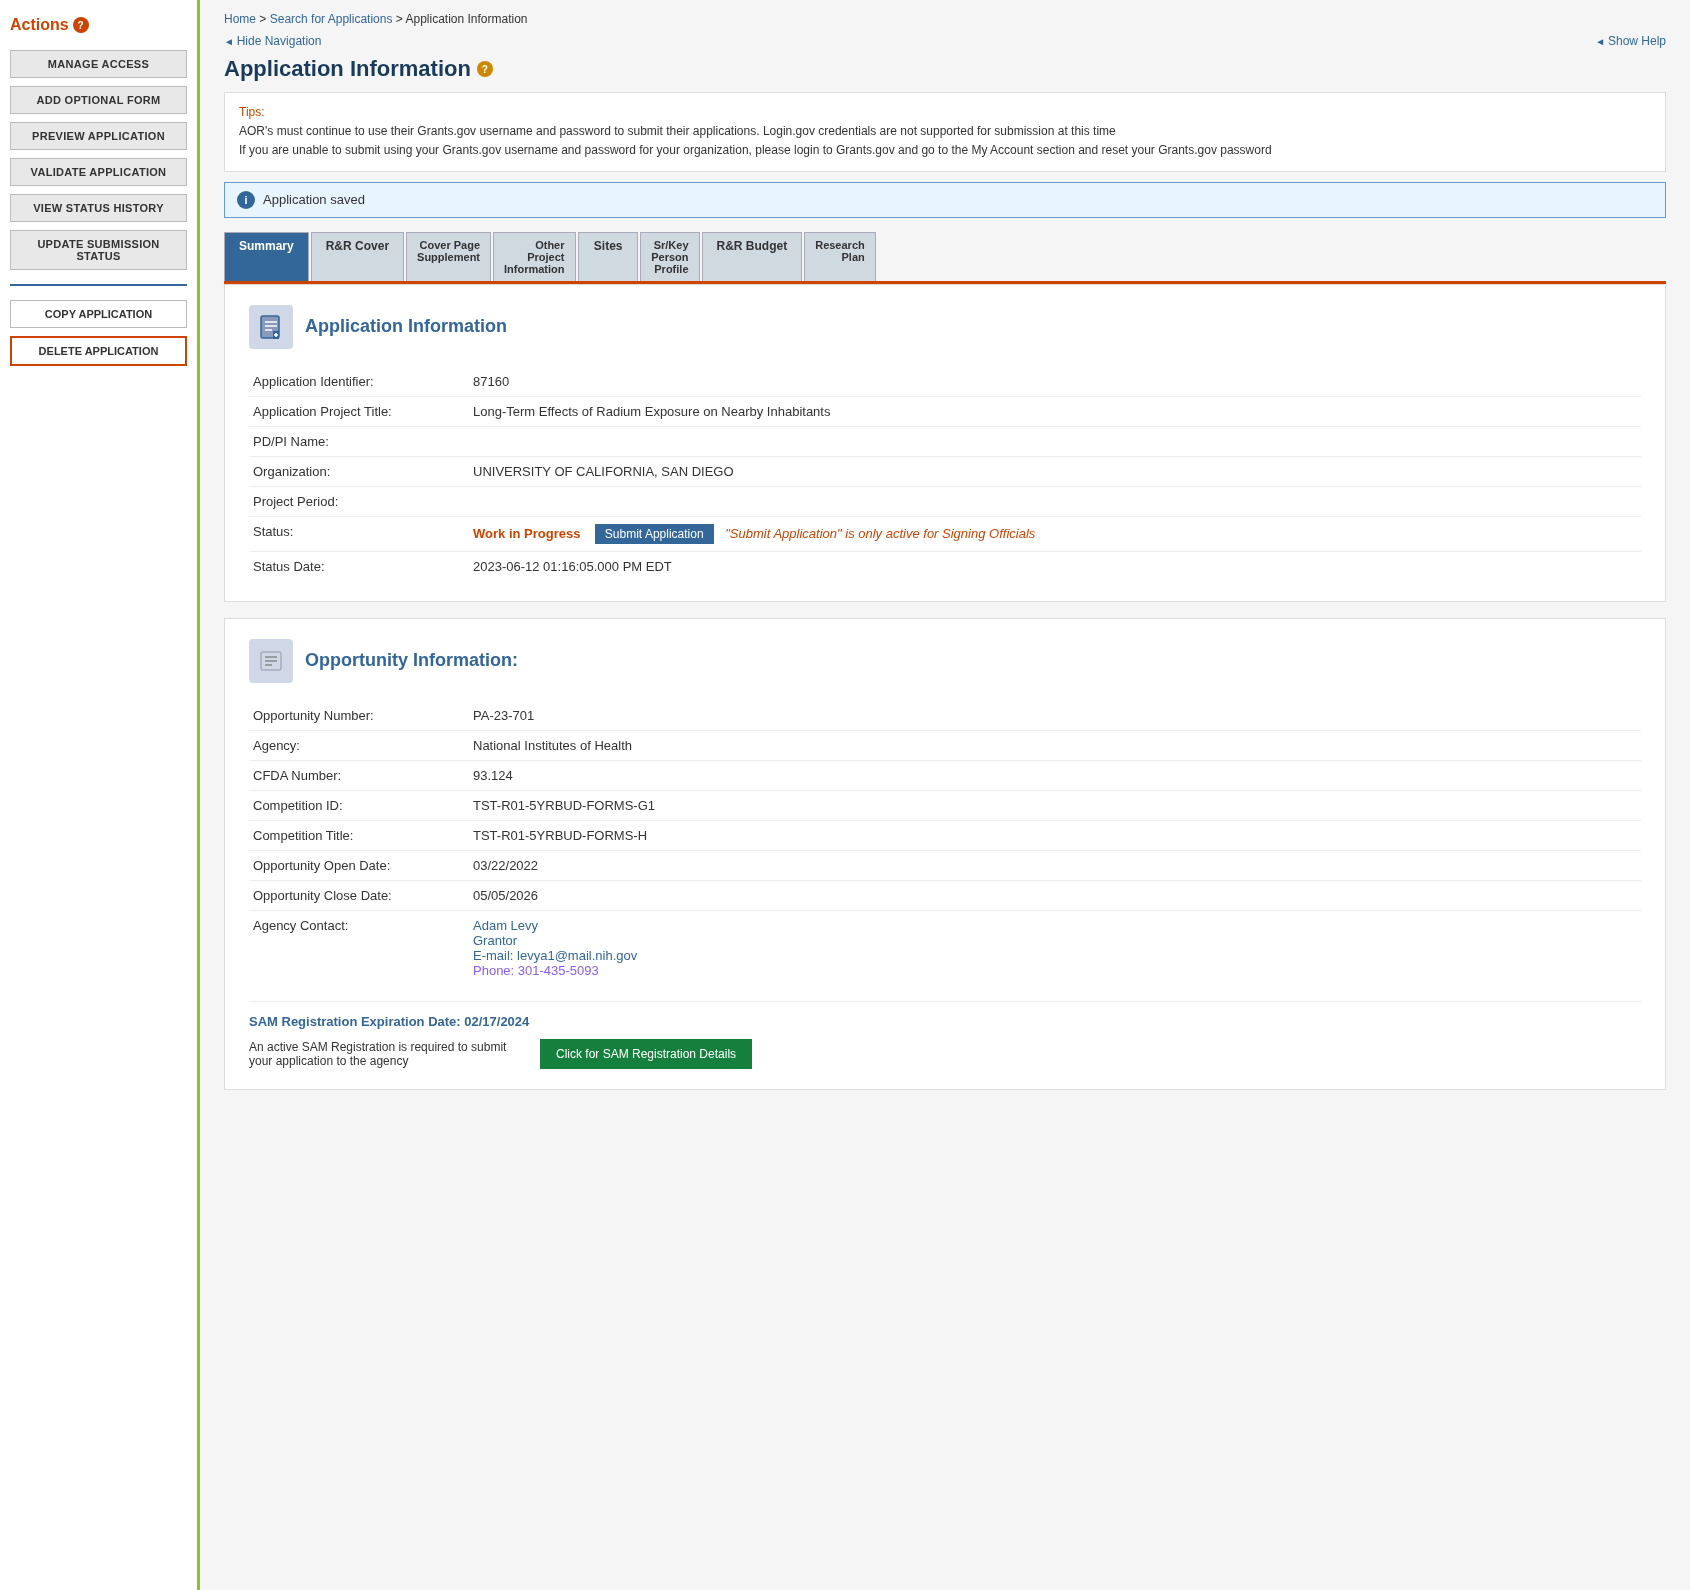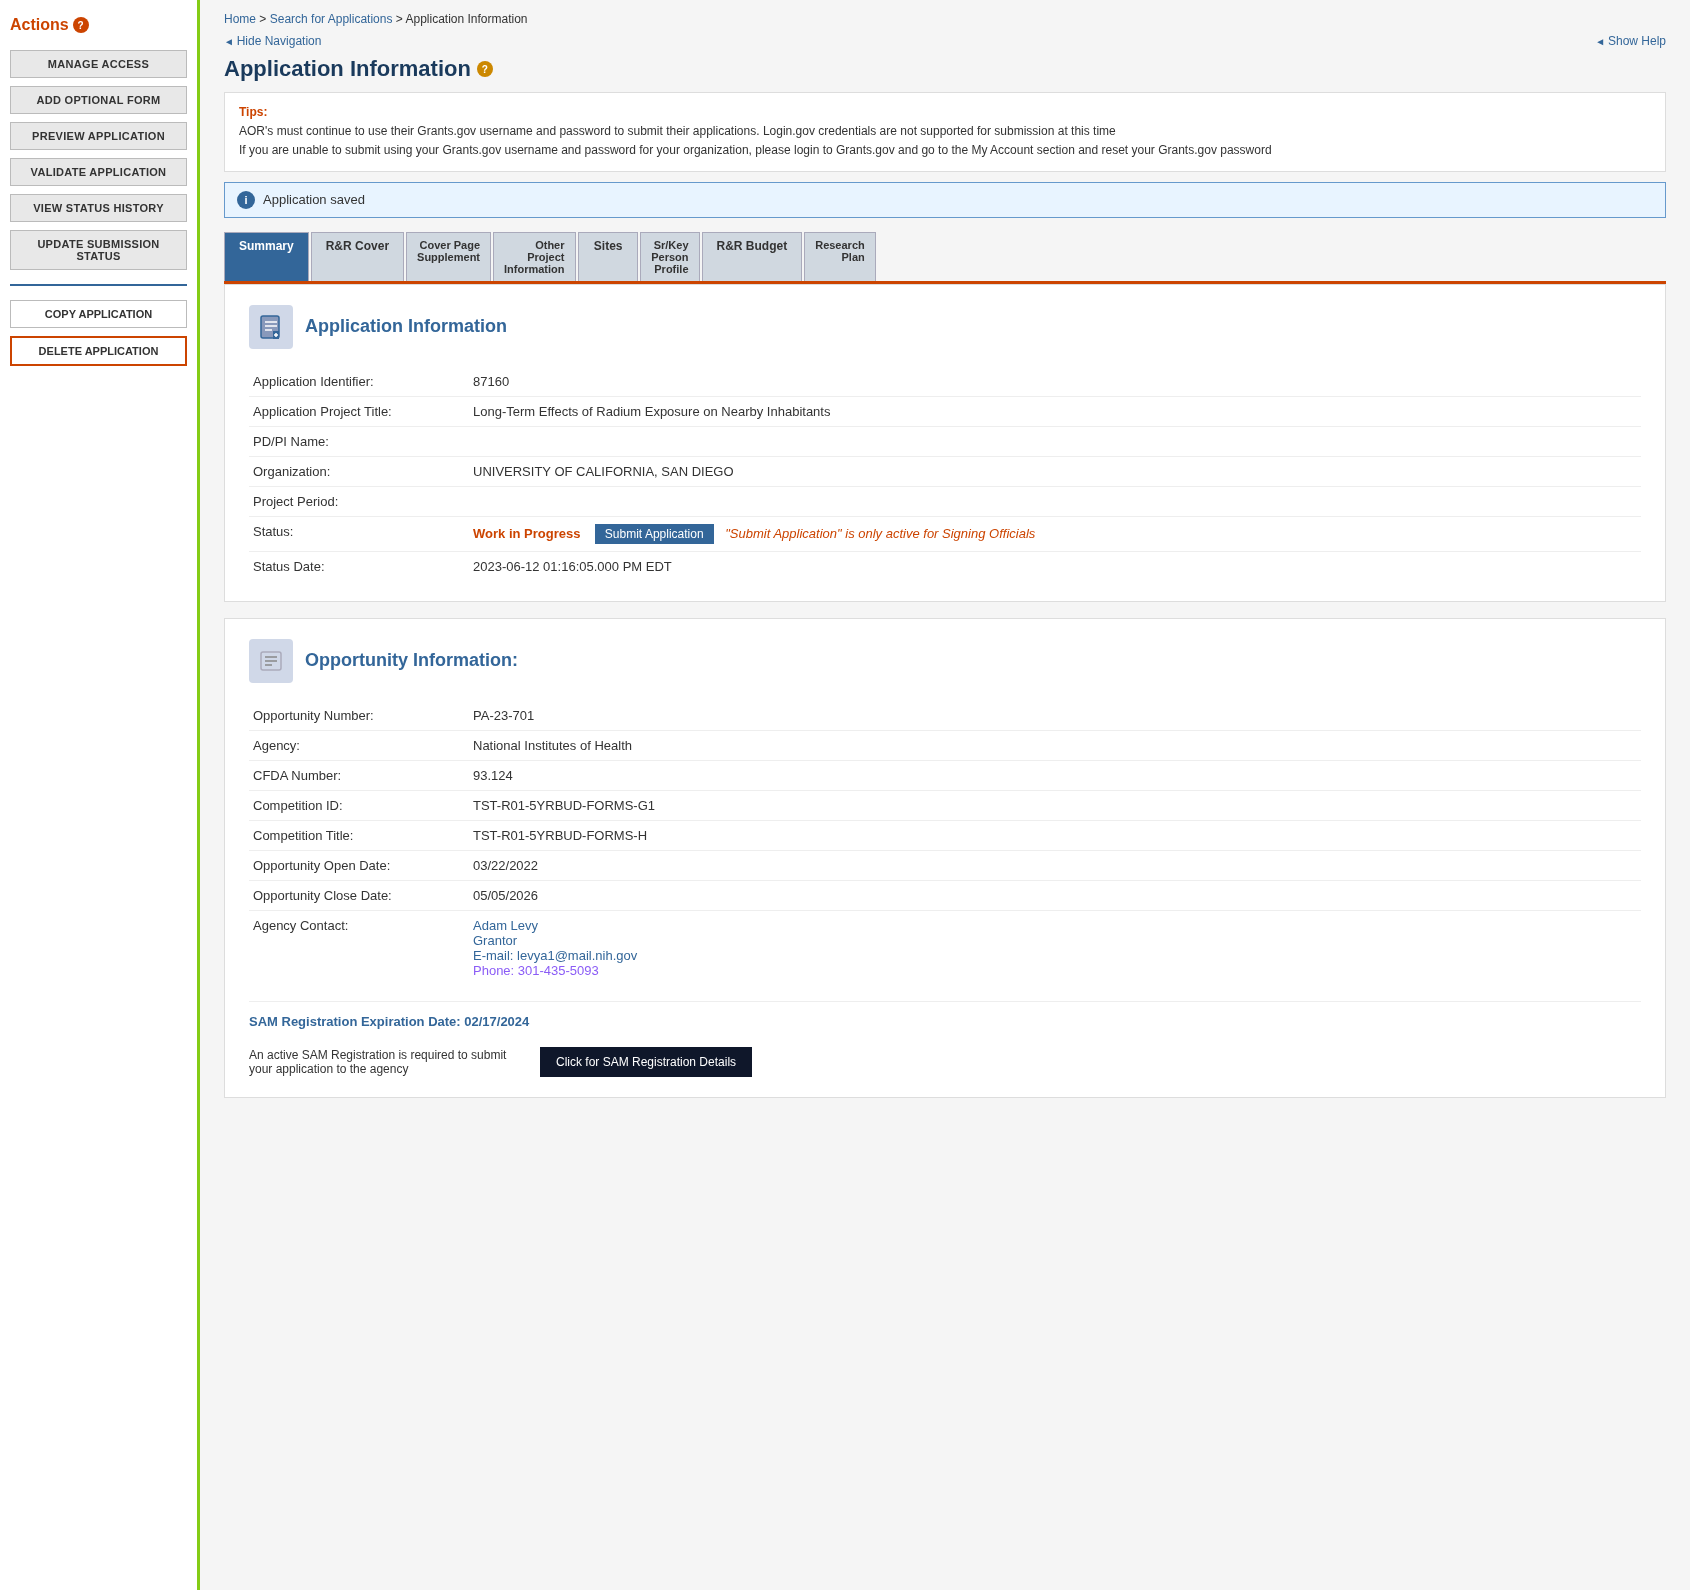--- a/index.html
+++ b/index.html
@@ -116,21 +116,21 @@
 
     
     .tips-box {
       background: #fff;
       border: 1px solid #ddd;
       padding: 10px 14px;
       margin-bottom: 10px;
       font-size: 12px;
       line-height: 1.6;
     }
-    .tips-label { color: #cc4400; font-weight: bold; }
+    .tips-label { color: #cc4400; font-weight: normal; }
 
     
     .saved-banner {
       background: #e8f4ff;
       border: 1px solid #6699cc;
       padding: 8px 12px;
       margin-bottom: 14px;
       display: flex;
       align-items: center;
       gap: 8px;
@@ -237,30 +237,30 @@
     
     .sam-section {
       margin-top: 16px;
       border-top: 1px solid #eee;
       padding-top: 12px;
     }
     .sam-label {
       color: #336699;
       font-weight: bold;
       font-size: 13px;
-      margin-bottom: 18px;
+      margin-bottom: 10px;
     }
     .sam-row {
       display: flex;
       align-items: center;
       gap: 31px;
     }
     .sam-text { font-size: 12px; color: #333; max-width: 260px; }
     .sam-btn {
-      background: #0f172a;
+      background: #15803d;
       color: #fff;
       border: none;
       padding: 8px 16px;
       font-size: 12px;
       cursor: pointer;
       white-space: nowrap;
     }
   </style>
 </head>
 <body>

